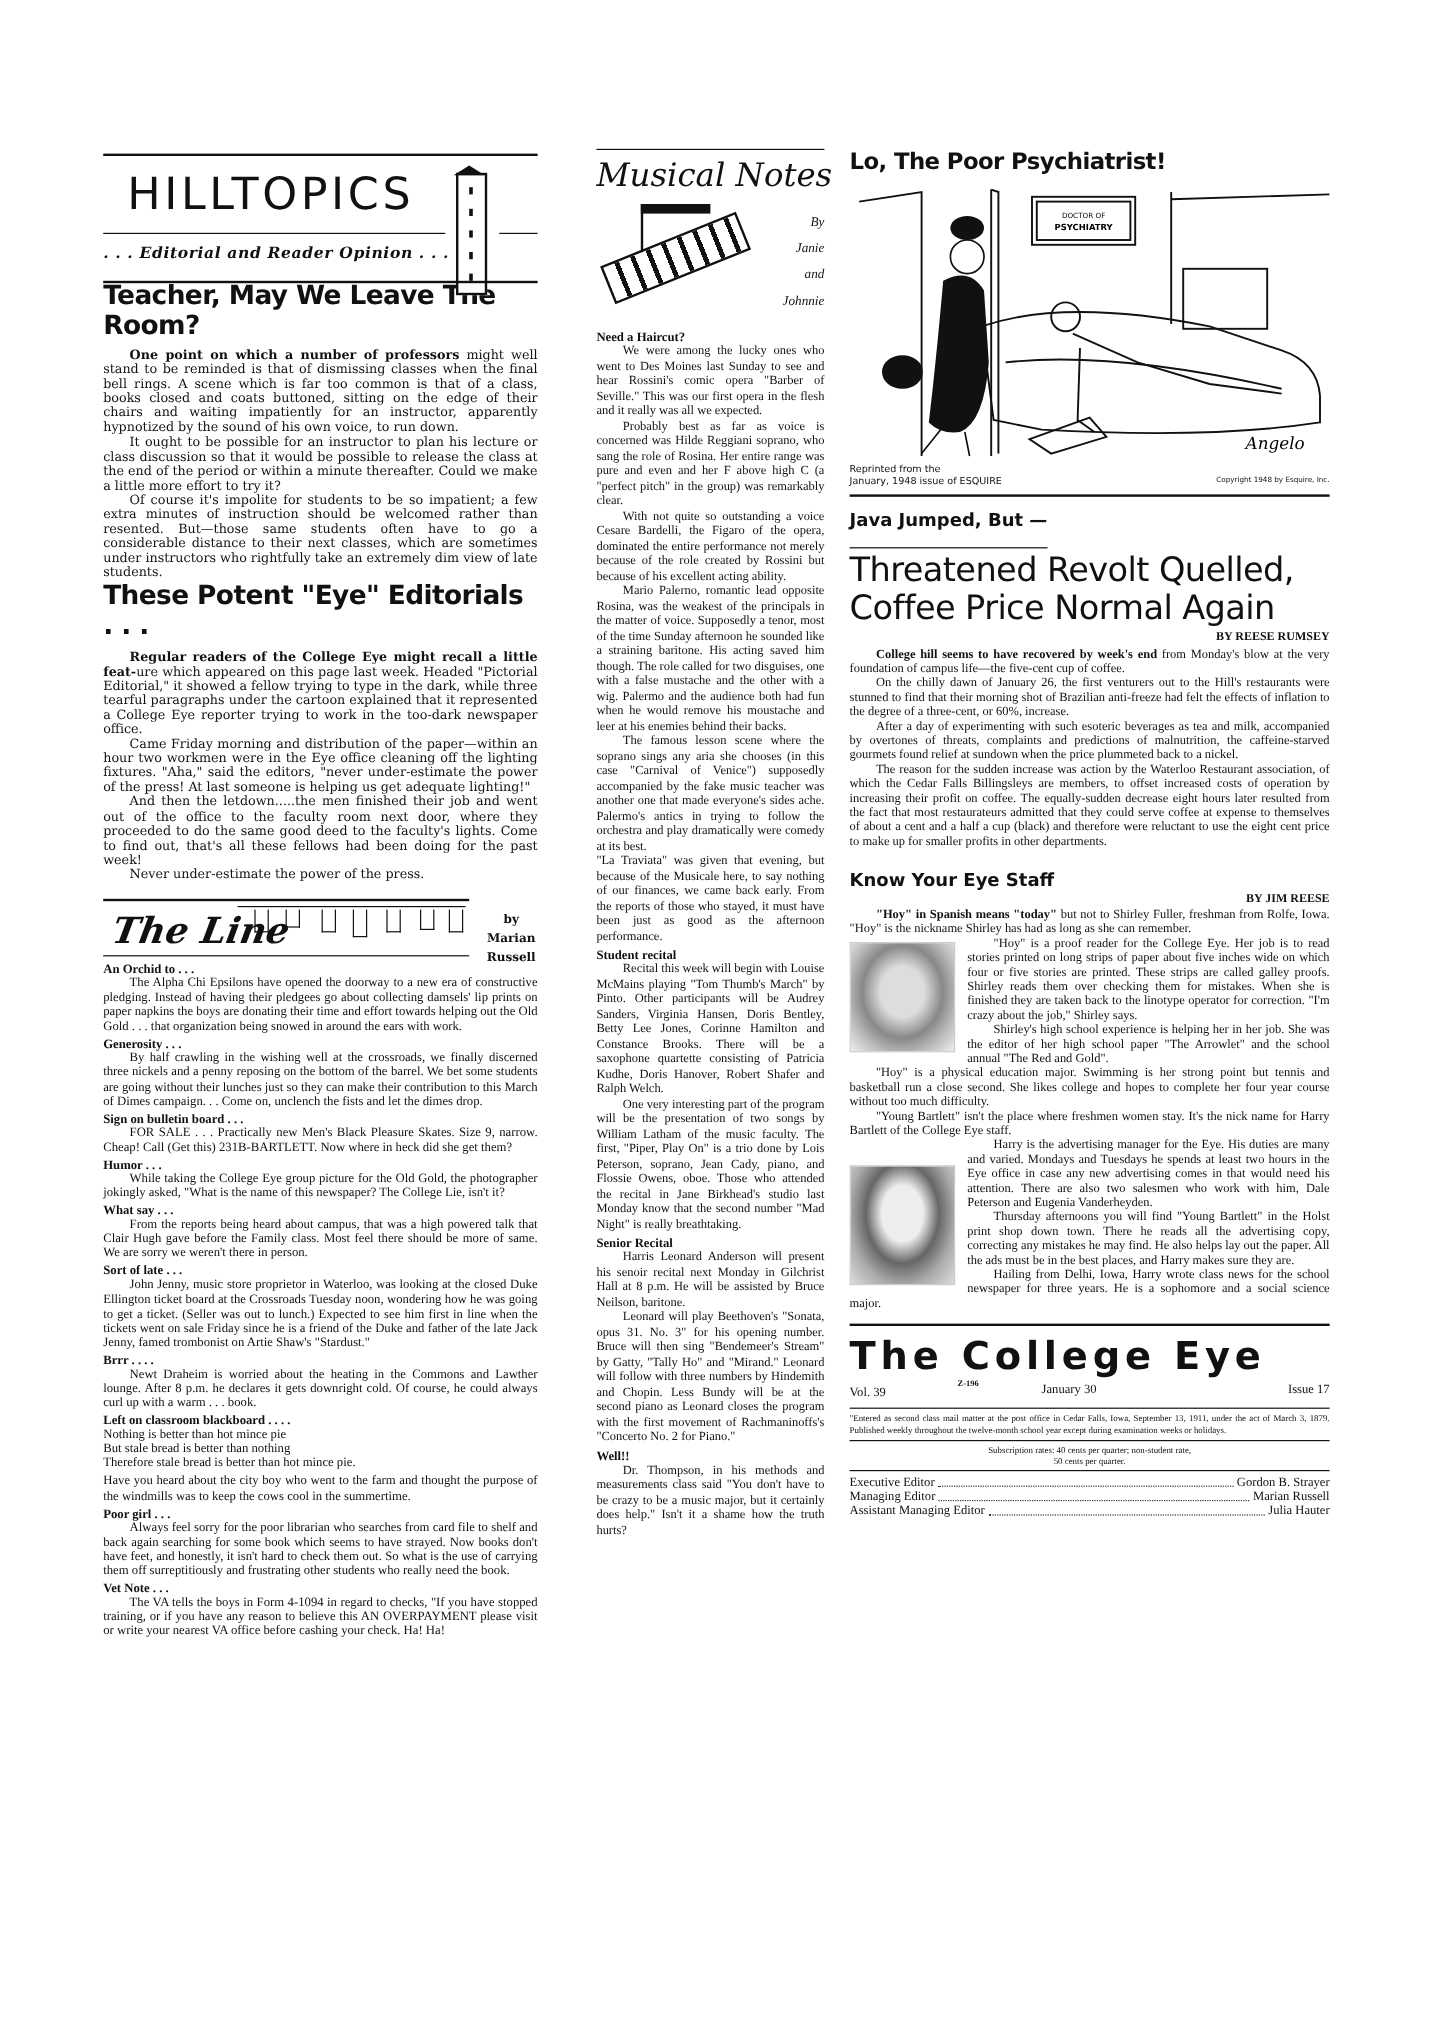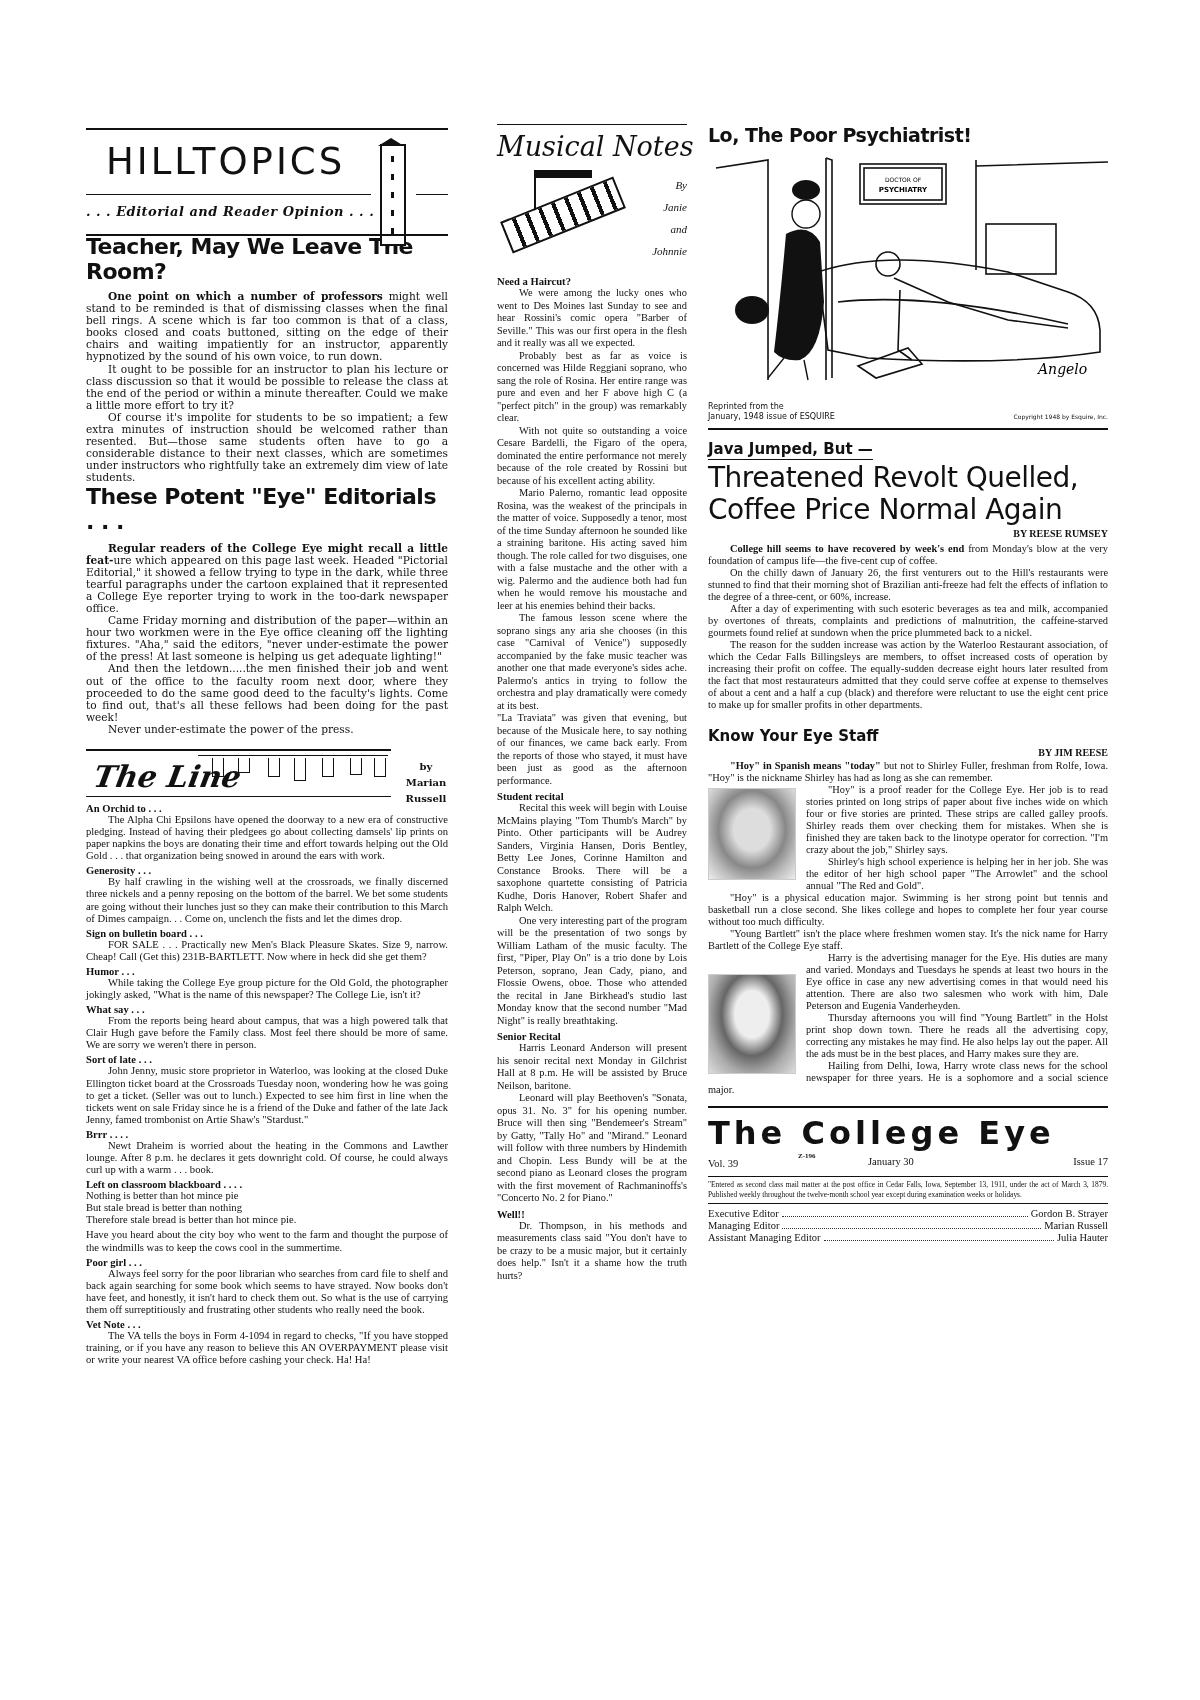--- a/index.html
+++ b/index.html
@@ -48,23 +48,23 @@
   .notehead { position:absolute; left:37px; top:8px; width:58px; height:8px; background:#111; }
   .notestem { position:absolute; left:37px; top:8px; width:2px; height:50px; background:#111; }
   .mn-by { position:absolute; right:0; top:12px; text-align:right; font-style:italic; font-size:11px; line-height:22px; }
   .mid p { font-size:10.4px; line-height:12.5px; }
   .mid .sub-h { margin-top:4px; }
 
   
   .h-psych { font-size:19px; margin-top:-6px; }
   .cartoon { position:relative; width:400px; height:232px; margin-top:6px; border:none; }
   .cartoon svg { position:absolute; left:0; top:0; }
-  .credit { display:flex; justify-content:space-between; font-family:"DejaVu Sans", sans-serif; font-size:8px; line-height:10px; margin-top:18px; }
+  .credit { display:flex; justify-content:space-between; font-family:"DejaVu Sans", sans-serif; font-size:8px; line-height:10px; margin-top:2px; }
   .credit .c2 { font-size:6px; align-self:flex-end; }
-  .java-kicker { font-family:"DejaVu Sans", sans-serif; font-weight:bold; font-size:15px; margin-top:10px; display:inline-block; border-bottom:1.5px solid #111; padding-bottom:1px; }
+  .java-kicker { font-family:"DejaVu Sans", sans-serif; font-weight:bold; font-size:15px; margin-top:10px; display:inline-block; border-bottom:1.5px solid #111; padding-bottom:14px; }
   .big-head { font-family:"DejaVu Sans", sans-serif; font-weight:400; font-size:28px; line-height:32px; margin-top:2px; letter-spacing:-0.5px; }
   .byline { text-align:right; font-weight:bold; font-size:10px; margin-top:2px; }
   .right p { font-size:10.4px; line-height:12px; }
   .kicker2 { font-family:"DejaVu Sans", sans-serif; font-weight:bold; font-size:15px; margin-top:16px; }
   .photo { float:left; width:86px; height:90px; margin:4px 10px 4px 0; background:radial-gradient(ellipse at 50% 45%, #ddd 0 30%, #888 55%, #bbb 75%, #eee 100%); border:1px solid #ccc; }
   .photo2 { height:98px; background:radial-gradient(ellipse at 50% 40%, #eee 0 28%, #666 50%, #aaa 72%, #ddd 100%); }
   .clear { clear:both; }
 
   
   .ce-rule { border-top:2px solid #111; margin-top:10px; }
@@ -267,20 +267,24 @@
 
   <div class="ce-rule"></div>
   <div class="ce-title">The College Eye</div>
   <div class="ce-meta">
     <span class="vol">Vol. 39</span>
     <span class="z">Z-196</span>
     <span class="date">January 30</span>
     <span class="iss">Issue 17</span>
   </div>
   <div class="ce-entered">"Entered as second class mail matter at the post office in Cedar Falls, Iowa, September 13, 1911, under the act of March 3, 1879. Published weekly throughout the twelve-month school year except during examination weeks or holidays.</div>
+  <div class="ce-sub">
+    <div>Subscription rates: 40 cents per quarter; non-student rate,</div>
+    <div>50 cents per quarter.</div>
+  </div>
   <div style="margin-top:4px">
     <div class="staff-row">
         <span>Executive Editor</span>
         <span class="dots"></span>
         <span>Gordon B. Strayer</span>
       </div>
     <div class="staff-row">
         <span>Managing Editor</span>
         <span class="dots"></span>
         <span>Marian Russell</span>

